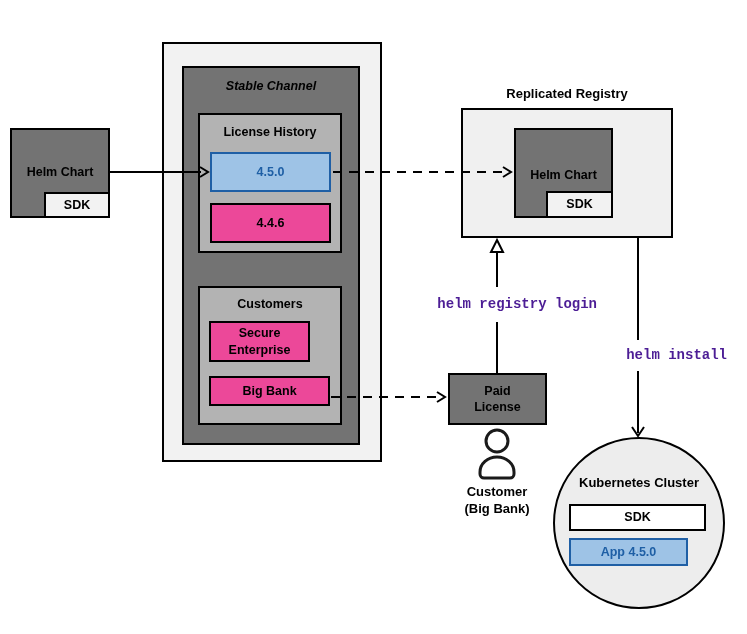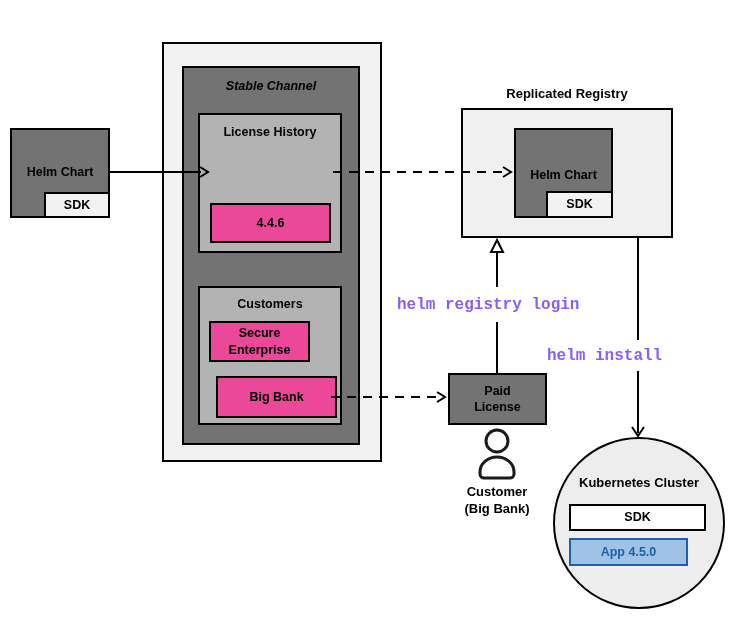--- a/index.html
+++ b/index.html
@@ -12,21 +12,21 @@
     position:absolute;box-sizing:border-box;font-weight:bold;font-size:12.5px;
     color:#000;text-align:center;line-height:1.3;white-space:pre-line;
   }
   .center-flex{
     display:flex;align-items:center;justify-content:center;
     font-weight:bold;font-size:12.5px;color:#000;text-align:center;
     line-height:1.3;white-space:pre-line;
   }
   .mono{
     position:absolute;font-family:"Liberation Mono","DejaVu Sans Mono",monospace;
-    font-weight:bold;font-size:16px;color:#8b5cf6;text-align:left;white-space:nowrap;
+    font-weight:bold;font-size:14px;color:#4c1d95;text-align:right;white-space:nowrap;
   }
   .fill-platform{background:#f2f2f2;}
   .fill-channel{background:#737373;}
   .fill-dark{background:#b3b3b3;}
   .fill-light{background:#ec4899;}
   .fill-sdk{background:#f2f2f2;}
   .fill-registry{background:#f0f0f0;}
   .fill-white{background:#ffffff;}
   .fill-circle{background:#ededed;}
   .blue-box{background:#9ec3e6;border-color:#1f5fa5;}
@@ -39,27 +39,28 @@
 
 <div id="canvas">
 
   <div class="box fill-platform" style="left:162px;top:42px;width:220px;height:420px;"></div>
 
   <div class="box fill-channel" style="left:182px;top:66px;width:178px;height:379px;"></div>
   <div class="lbl" style="left:182px;top:78px;width:178px;font-style:italic;">Stable Channel</div>
 
   <div class="box fill-dark" style="left:198px;top:113px;width:144px;height:140px;"></div>
   <div class="lbl" style="left:198px;top:124px;width:144px;">License History</div>
+  <div class="box blue-box center-flex blue-text" style="left:210px;top:152px;width:121px;height:40px;">4.5.0</div>
   <div class="box fill-light center-flex" style="left:210px;top:203px;width:121px;height:40px;">4.4.6</div>
 
   <div class="box fill-dark" style="left:198px;top:286px;width:144px;height:139px;"></div>
   <div class="lbl" style="left:198px;top:296px;width:144px;">Customers</div>
   <div class="box fill-light center-flex" style="left:209px;top:321px;width:101px;height:41px;">Secure
 Enterprise</div>
-  <div class="box fill-light center-flex" style="left:216px;top:376px;width:121px;height:42px;">Big Bank</div>
+  <div class="box fill-light center-flex" style="left:209px;top:376px;width:121px;height:30px;">Big Bank</div>
 
   <div class="box fill-channel" style="left:10px;top:128px;width:100px;height:90px;"></div>
   <div class="lbl" style="left:10px;top:164px;width:100px;">Helm Chart</div>
   <div class="box fill-sdk center-flex" style="left:44px;top:192px;width:66px;height:26px;">SDK</div>
 
   <div class="lbl" style="left:461px;top:86px;width:212px;font-size:13px;">Replicated Registry</div>
   <div class="box fill-registry" style="left:461px;top:108px;width:212px;height:130px;"></div>
   <div class="box fill-channel" style="left:514px;top:128px;width:99px;height:90px;"></div>
   <div class="lbl" style="left:514px;top:167px;width:99px;">Helm Chart</div>
   <div class="box fill-sdk center-flex" style="left:546px;top:191px;width:67px;height:27px;">SDK</div>

